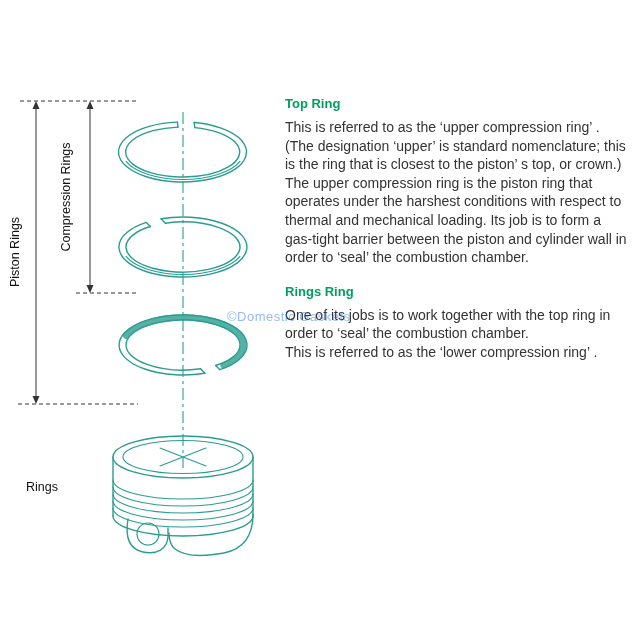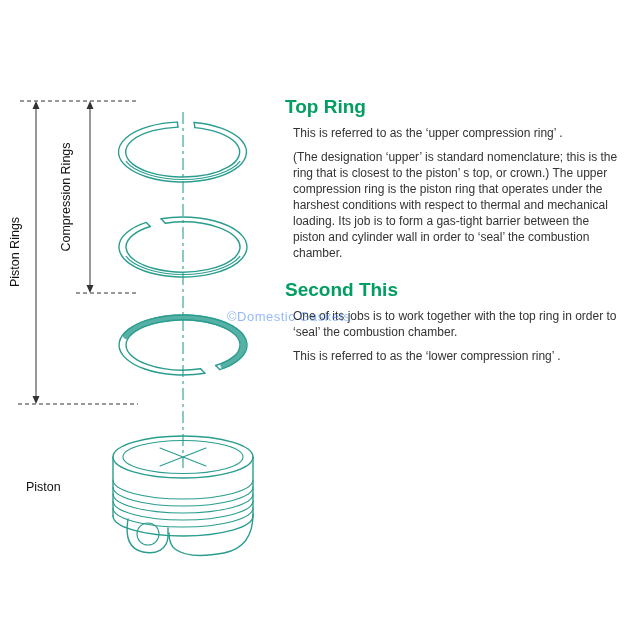--- a/index.html
+++ b/index.html
@@ -24,25 +24,25 @@
   .piston-label {
     position:absolute; left:26px; top:480px;
     font-size:12.5px; color:#111;
   }
 
   .content {
     position:absolute; left:285px; top:96px; width:347px;
   }
   .section h2 {
     margin:0 0 7px 0;
-    font-size:19px; font-weight:bold; color:#009e60;
+    font-size:13px; font-weight:bold; color:#009e60;
   }
   .section p {
-    margin:8px;
-    font-size:12px; line-height:1.33; color:#333;
+    margin:0;
+    font-size:14px; line-height:1.33; color:#333;
   }
   .section p:empty { display:none; }
   .section.sec2 { margin-top:17px; }
   .section.sec3 { margin-top:27px; }
 
   .watermark {
     position:absolute; left:227px; top:309px;
     font-size:13px; color:#3b82f6; opacity:.55; letter-spacing:.5px;
     pointer-events:none;
   }
@@ -108,32 +108,32 @@
       <path d="M 113 508 A 70 19 0 0 0 253 508" stroke-width="1.1"></path>
       <path d="M 113 516 A 70 20 0 0 0 253 516"></path>
       <path d="M 128 519 C 125 537 129 549 143 552 C 157 555 167 549 168 537 L 168 528"></path>
       <circle cx="148" cy="534" r="11" stroke-width="1.1"></circle>
       <path d="M 253 514 C 253 536 244 549 224 553 C 202 557 184 556 175 549 C 170 545 169 540 169 533"></path>
     </g>
   </svg>
 
   <div class="rot-label piston-rings">Piston Rings</div>
   <div class="rot-label compression-rings">Compression Rings</div>
-  <div class="piston-label">Piston</div>
+  <div class="piston-label">Rings</div>
 
   <div class="content">
 
     <div class="section sec1">
       <h2>Top Ring</h2>
       <p>This is referred to as the ‘upper compression ring’ .</p>
       <p>(The designation ‘upper’ is standard nomenclature; this is the ring that is closest to the piston’ s top, or crown.) The upper compression ring is the piston ring that operates under the harshest  conditions with respect to thermal and mechanical loading. Its job is to form a gas-tight barrier between the piston and cylinder wall in order to ‘seal’ the combustion chamber.</p>
     </div>
 
     <div class="section sec2">
-      <h2>Second This</h2>
+      <h2>Rings Ring</h2>
       <p>One of its jobs is to work together with the top ring in order to ‘seal’ the combustion chamber.</p>
       <p>This is referred to as the ‘lower compression ring’ .</p>
     </div>
 
 
   </div>
 
   <div class="watermark">©Domestic Gaskets</div>
 
 </div>

